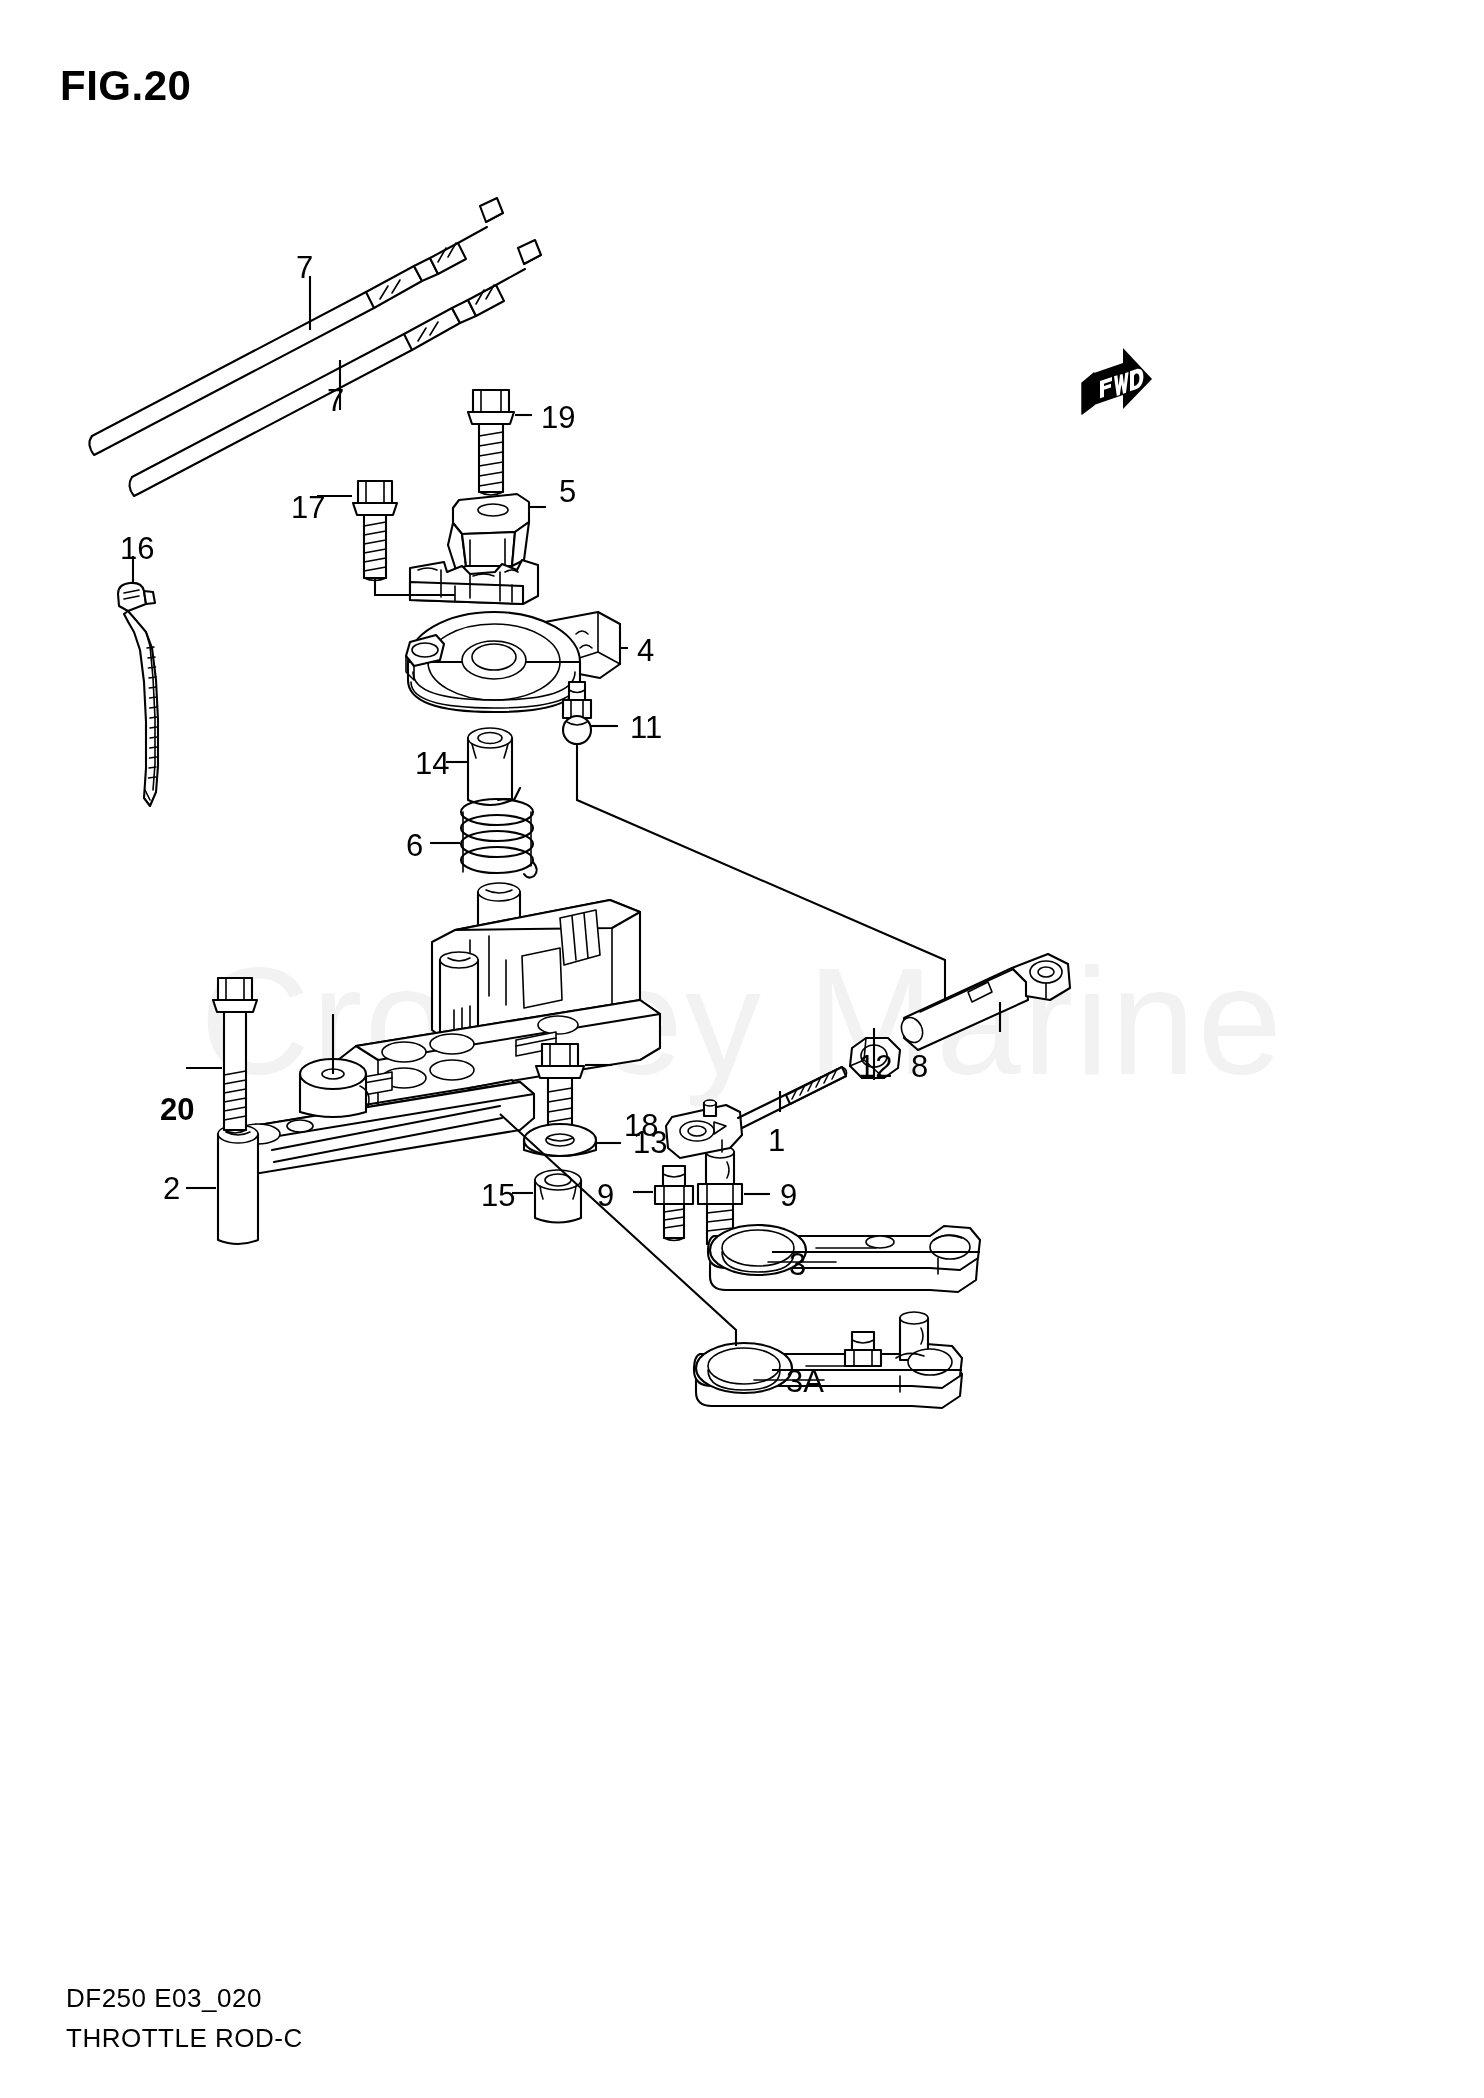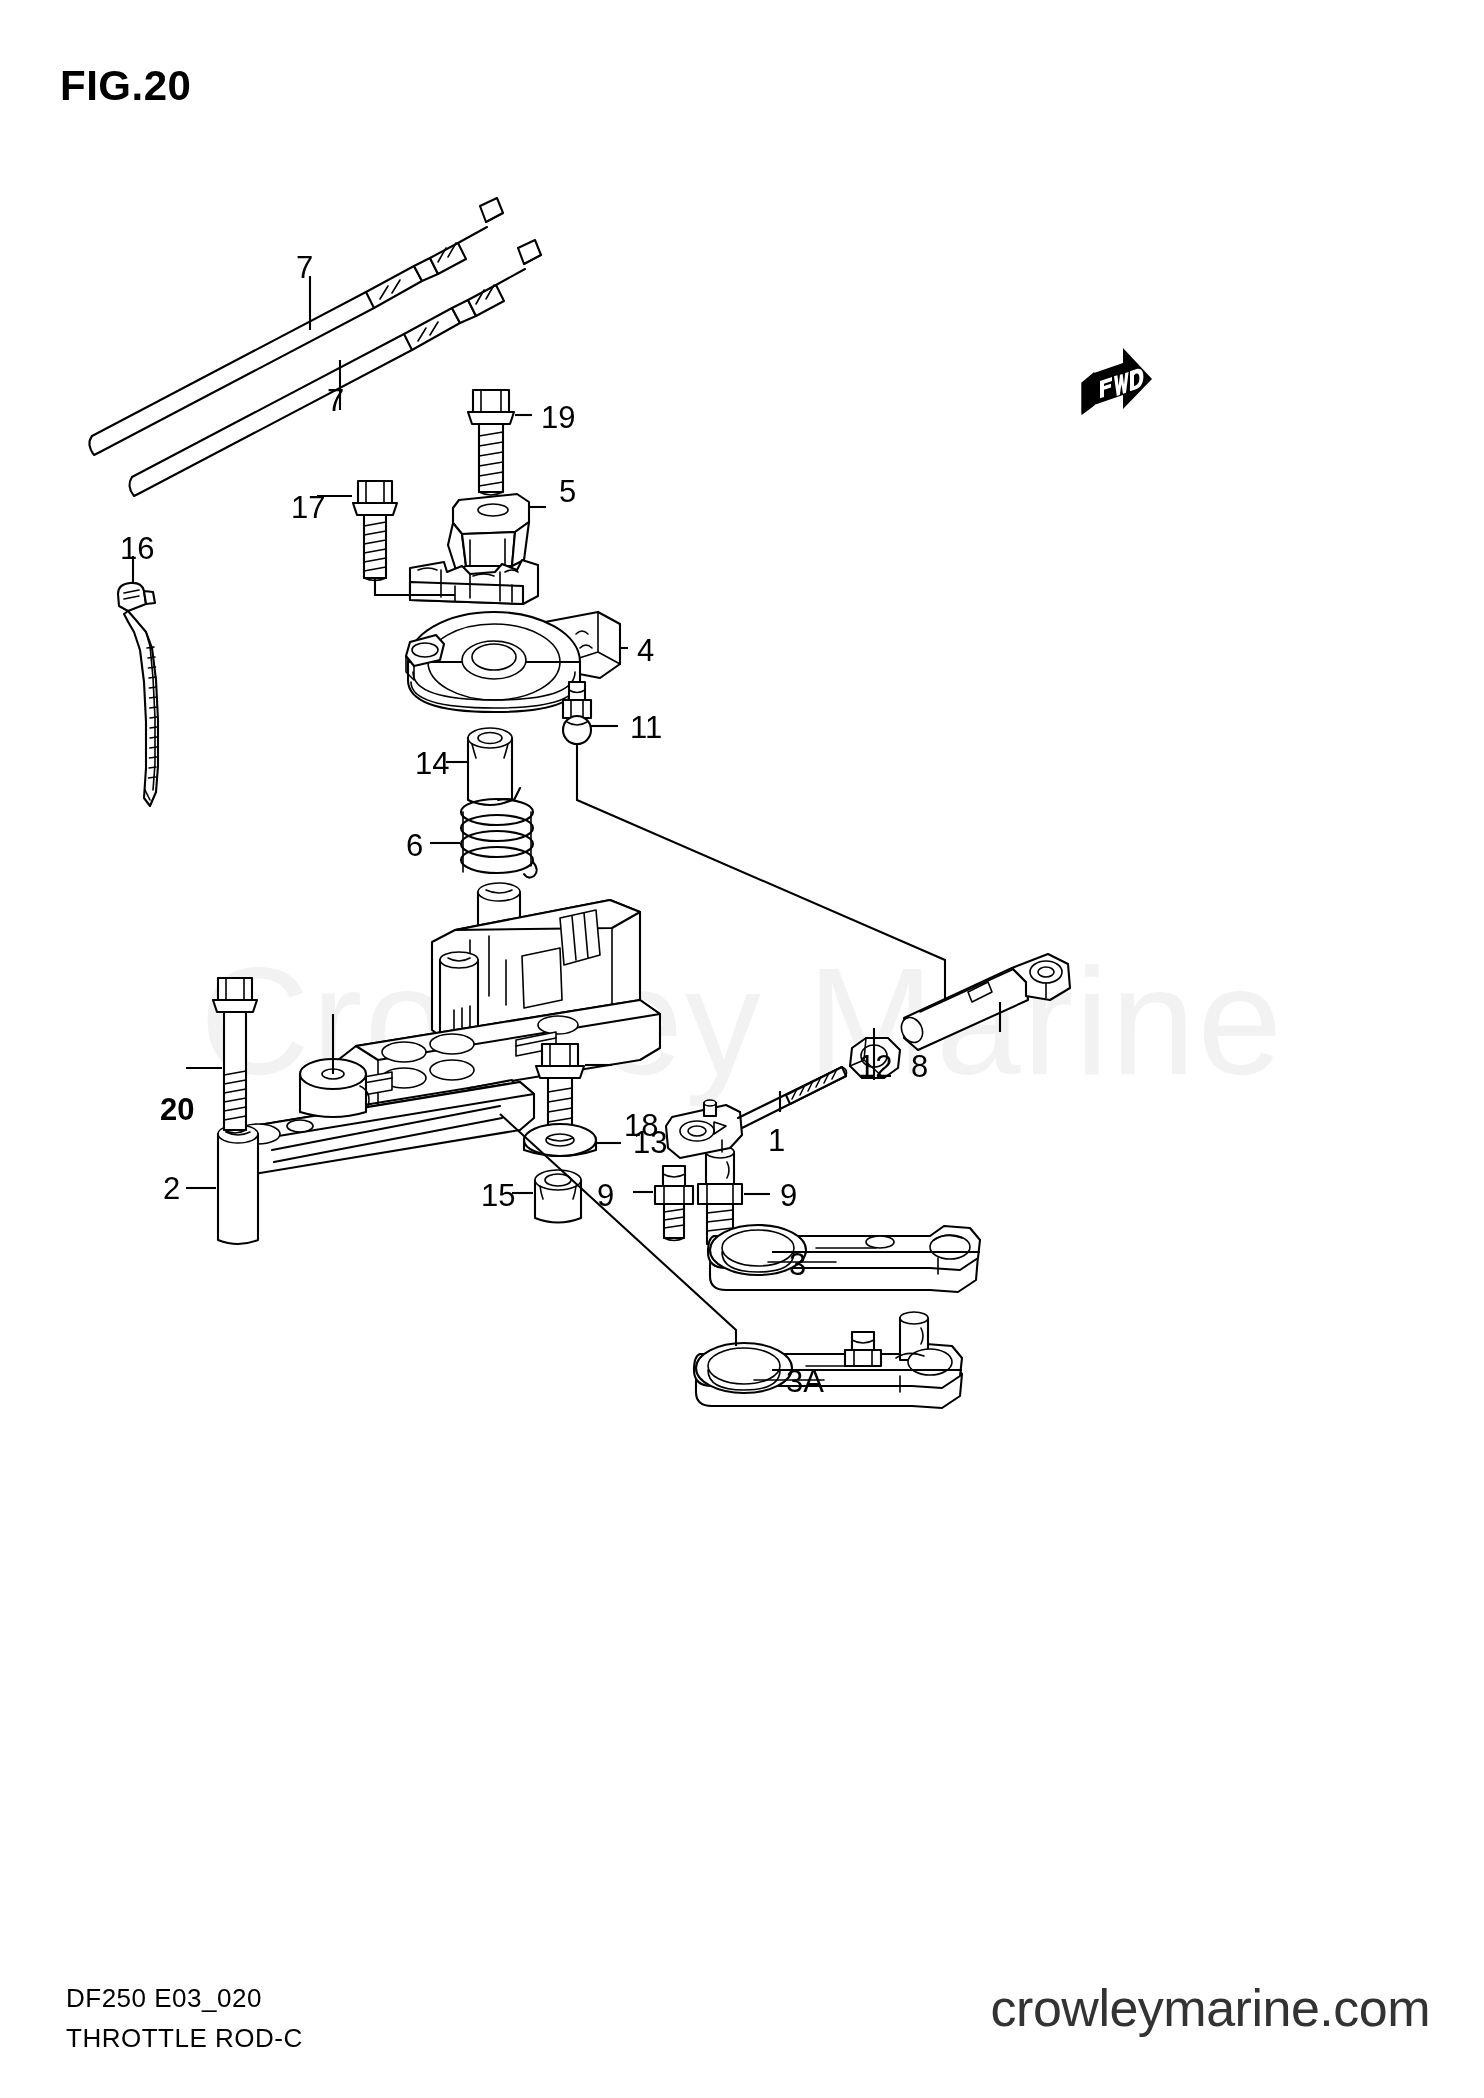--- a/index.html
+++ b/index.html
@@ -480,15 +480,14 @@
       <div class="callout" style="left: 163px; top: 1173px;">2</div>
       <div class="callout" style="left: 481px; top: 1180px;">15</div>
       <div class="callout" style="left: 597px; top: 1180px;">9</div>
       <div class="callout" style="left: 780px; top: 1180px;">9</div>
       <div class="callout" style="left: 789px; top: 1249px;">3</div>
       <div class="callout" style="left: 786px; top: 1366px; text-align: right;">3A</div>
     </div>
 
   <div class="footer-code">DF250 E03_020</div>
   <div class="footer-name">THROTTLE ROD-C</div>
-  <div class="footer-brand">crowleymarine.com</div>
 
 </div>
 
 </body></html>

